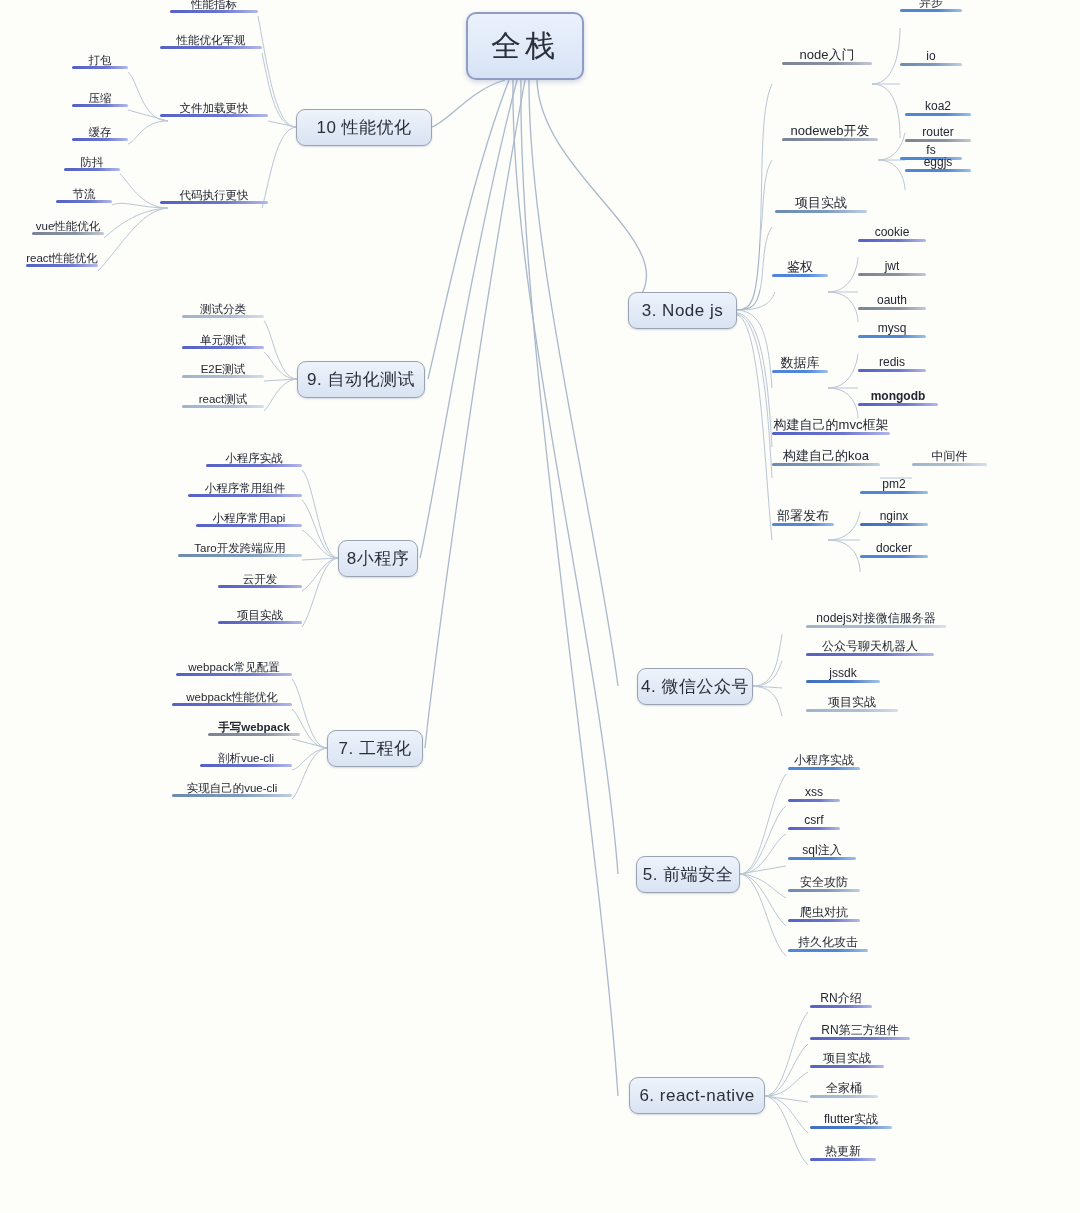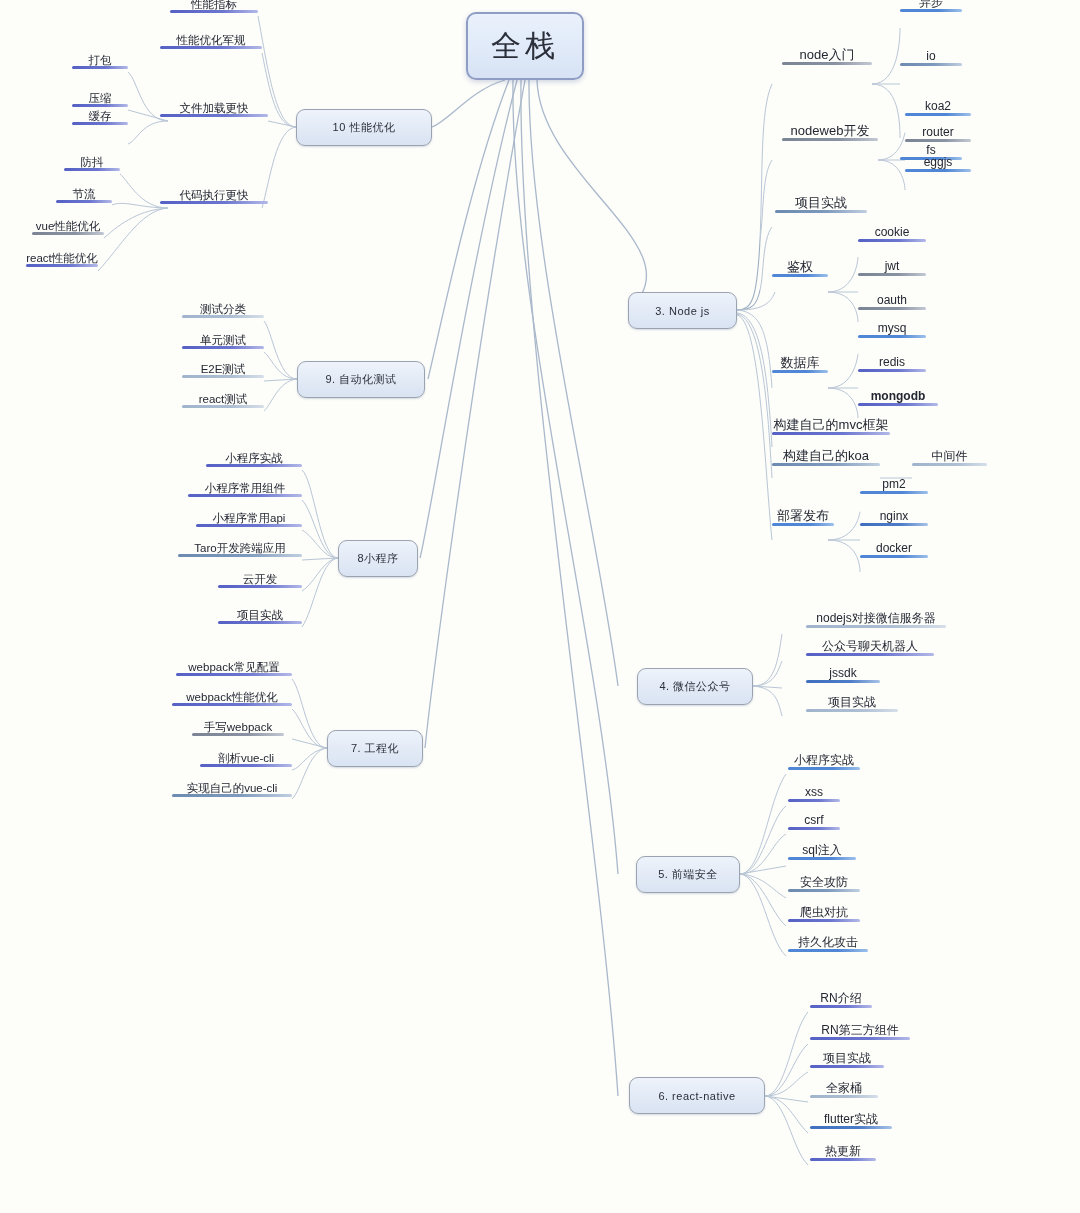--- a/index.html
+++ b/index.html
@@ -26,21 +26,21 @@
     letter-spacing:.5px;
   }
   .box.root{
     border:2px solid #8f9dc4;
     border-radius:10px;
     font-size:30px;
     letter-spacing:4px;
     background:linear-gradient(180deg,#eaf1fc 0%,#dfe9f8 60%,#d6e2f4 100%);
     box-shadow:0 2px 5px rgba(100,120,170,.3);
   }
-  .box.lvl1{font-size:11px;}
+  .box.lvl1{font-size:17px;}
 
   
   .leaf{
     position:absolute;
     box-sizing:border-box;
     white-space:nowrap;
     color:#232732;
     font-size:13px;
     padding:0 4px 3px 4px;
     display:flex;align-items:flex-end;justify-content:center;
@@ -367,21 +367,21 @@
       <span class="ul"></span>
     </div>
   <div class="leaf xs u-indigo" style="left:72px;top:54px;width:56px;">
       <span>打包</span>
       <span class="ul"></span>
     </div>
   <div class="leaf xs u-indigo" style="left:72px;top:92px;width:56px;">
       <span>压缩</span>
       <span class="ul"></span>
     </div>
-  <div class="leaf xs u-indigo" style="left:72px;top:110px;width:56px;">
+  <div class="leaf xs u-indigo" style="left:72px;top:126px;width:56px;">
       <span>缓存</span>
       <span class="ul"></span>
     </div>
   <div class="leaf xs u-indigo" style="left:160px;top:189px;width:108px;">
       <span>代码执行更快</span>
       <span class="ul"></span>
     </div>
   <div class="leaf xs u-indigo" style="left:64px;top:156px;width:56px;">
       <span>防抖</span>
       <span class="ul"></span>
@@ -445,21 +445,21 @@
 
   <div class="box lvl1" style="left:327px;top:730px;width:96px;height:37px;">7. 工程化</div>
   <div class="leaf xs u-indigo" style="left:176px;top:661px;width:116px;align-items:center;">
       <span>webpack常见配置</span>
       <span class="ul"></span>
     </div>
   <div class="leaf xs u-indigo" style="left:172px;top:691px;width:120px;">
       <span>webpack性能优化</span>
       <span class="ul"></span>
     </div>
-  <div class="leaf xs u-grey" style="left:192px;top:721px;width:92px;">
+  <div class="leaf xs u-grey" style="left:208px;top:721px;width:92px;font-weight:bold;">
       <span>手写webpack</span>
       <span class="ul"></span>
     </div>
   <div class="leaf xs u-indigo" style="left:200px;top:752px;width:92px;">
       <span>剖析vue-cli</span>
       <span class="ul"></span>
     </div>
   <div class="leaf xs u-steel" style="left:172px;top:782px;width:120px;">
       <span>实现自己的vue-cli</span>
       <span class="ul"></span>

